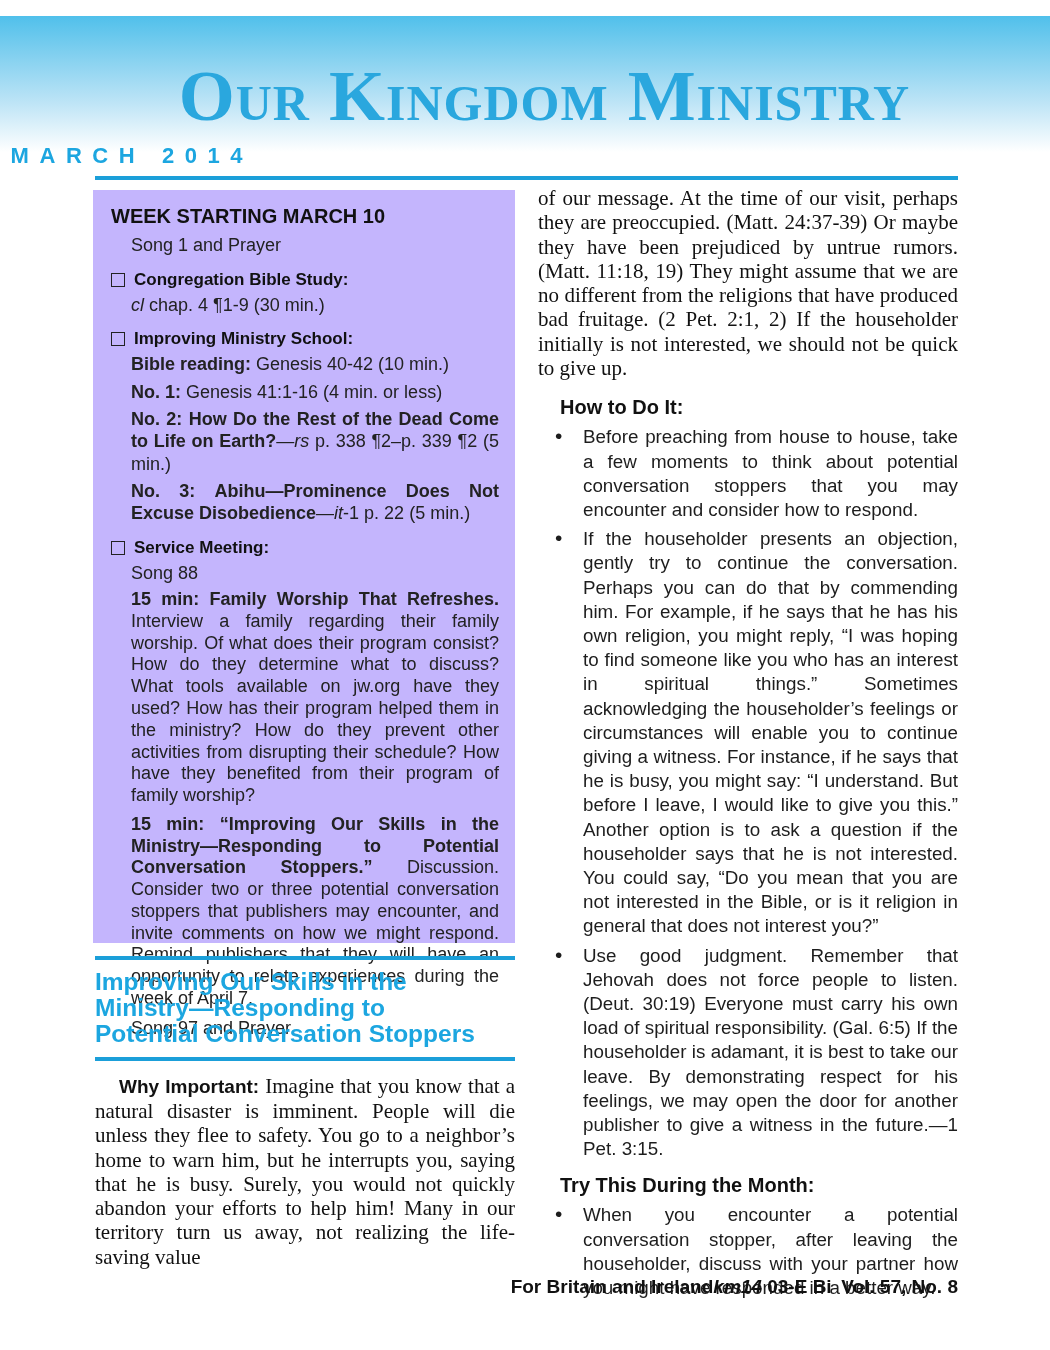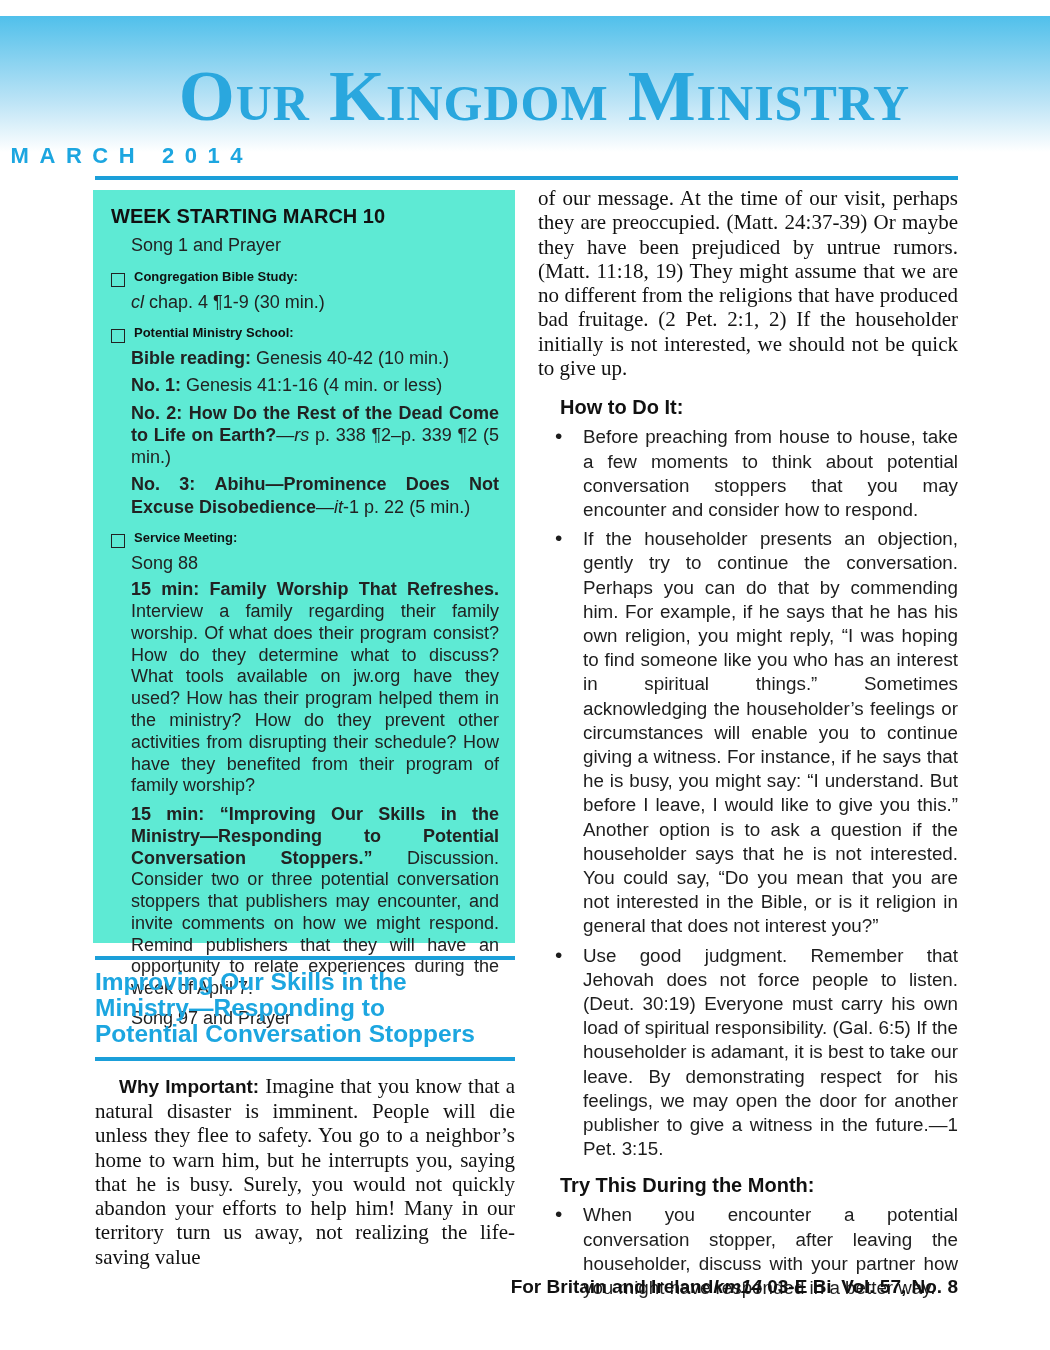--- a/index.html
+++ b/index.html
@@ -11,26 +11,26 @@
             background:linear-gradient(180deg,#50c0eb 0%,#7fcfef 22%,#bde4f6 52%,#ffffff 82%);padding-left:39px;}
   .mast-title{position:absolute;left:0;top:44px;width:100%;text-align:center;
               font-family:"Liberation Serif",serif;font-variant:small-caps;font-weight:700;
               font-size:72px;line-height:1;color:#2aa7de;letter-spacing:1px;}
   .mast-issue{position:absolute;left:0;top:127px;width:100%;text-align:left;
               font-weight:700;font-size:22px;color:#1ca6e0;letter-spacing:0.48em;text-indent:0.48em;}
   .mast-rule{position:absolute;left:95px;top:160px;width:863px;height:4px;background:#1b9fd9;}
 
   
   .schedule-box{position:absolute;left:93px;top:190px;width:422px;height:753px;
-                background:#5eead4;box-sizing:border-box;padding:15px 16px 0 18px;}
+                background:#c4b5fd;box-sizing:border-box;padding:15px 16px 0 18px;}
   .box-title{font-weight:700;font-size:20px;line-height:1.15;margin:0 0 7px;color:#111;}
   .box-song{font-size:18px;line-height:1.2;margin:0 0 12px 20px;color:#222;}
   .box-item{display:flex;align-items:flex-start;margin:0 0 4px;}
   .checkbox{flex:none;width:12px;height:12px;border:1.7px solid #222;margin:4px 9px 0 0;background:transparent;}
-  .box-heading{font-weight:700;font-size:13px;line-height:1.25;color:#111;}
+  .box-heading{font-weight:700;font-size:17px;line-height:1.25;color:#111;}
   .box-line{font-size:18px;line-height:1.24;margin:0 0 5px 20px;text-align:justify;color:#222;}
   .box-line.last{margin-bottom:12px;}
   .box-para{font-size:18px;line-height:1.21;margin:0 0 7px 20px;text-align:justify;color:#222;}
 
   
   .article-head{position:absolute;left:95px;top:956px;width:420px;}
   .rule2{height:4px;background:#1b9fd9;}
   .article-title{font-weight:700;font-size:24.5px;line-height:1.07;color:#1ca6e0;margin:9px 0 9px;}
   .intro{font-family:"Liberation Serif",serif;font-size:21px;line-height:24.3px;
          text-align:justify;margin:13px 0 0;color:#111;}
@@ -68,21 +68,21 @@
     <p class="box-song">Song 1 and Prayer</p>
 
     <div class="box-item">
       <span class="checkbox"></span>
       <span class="box-heading">Congregation Bible Study:</span>
     </div>
     <p class="box-line last"><span class="i">cl</span><span> chap. 4 ¶1-9 (30 min.)</span></p>
 
     <div class="box-item">
       <span class="checkbox"></span>
-      <span class="box-heading">Potential Ministry School:</span>
+      <span class="box-heading">Improving Ministry School:</span>
     </div>
     <p class="box-line"><span class="b">Bible reading:</span><span> Genesis 40-42 (10 min.)</span></p>
     <p class="box-line"><span class="b">No. 1:</span><span> Genesis 41:1-16 (4 min. or less)</span></p>
     <p class="box-line"><span class="b">No. 2:</span><span> </span><span class="b">How Do the Rest of the Dead Come to Life on Earth?</span><span>—</span><span class="i">rs</span><span> p. 338 ¶2–p. 339 ¶2 (5 min.)</span></p>
     <p class="box-line last"><span class="b">No. 3:</span><span> </span><span class="b">Abihu—Prominence Does Not Excuse Disobedience</span><span>—</span><span class="i">it</span><span>-1 p. 22 (5 min.)</span></p>
 
     <div class="box-item">
       <span class="checkbox"></span>
       <span class="box-heading">Service Meeting:</span>
     </div>

